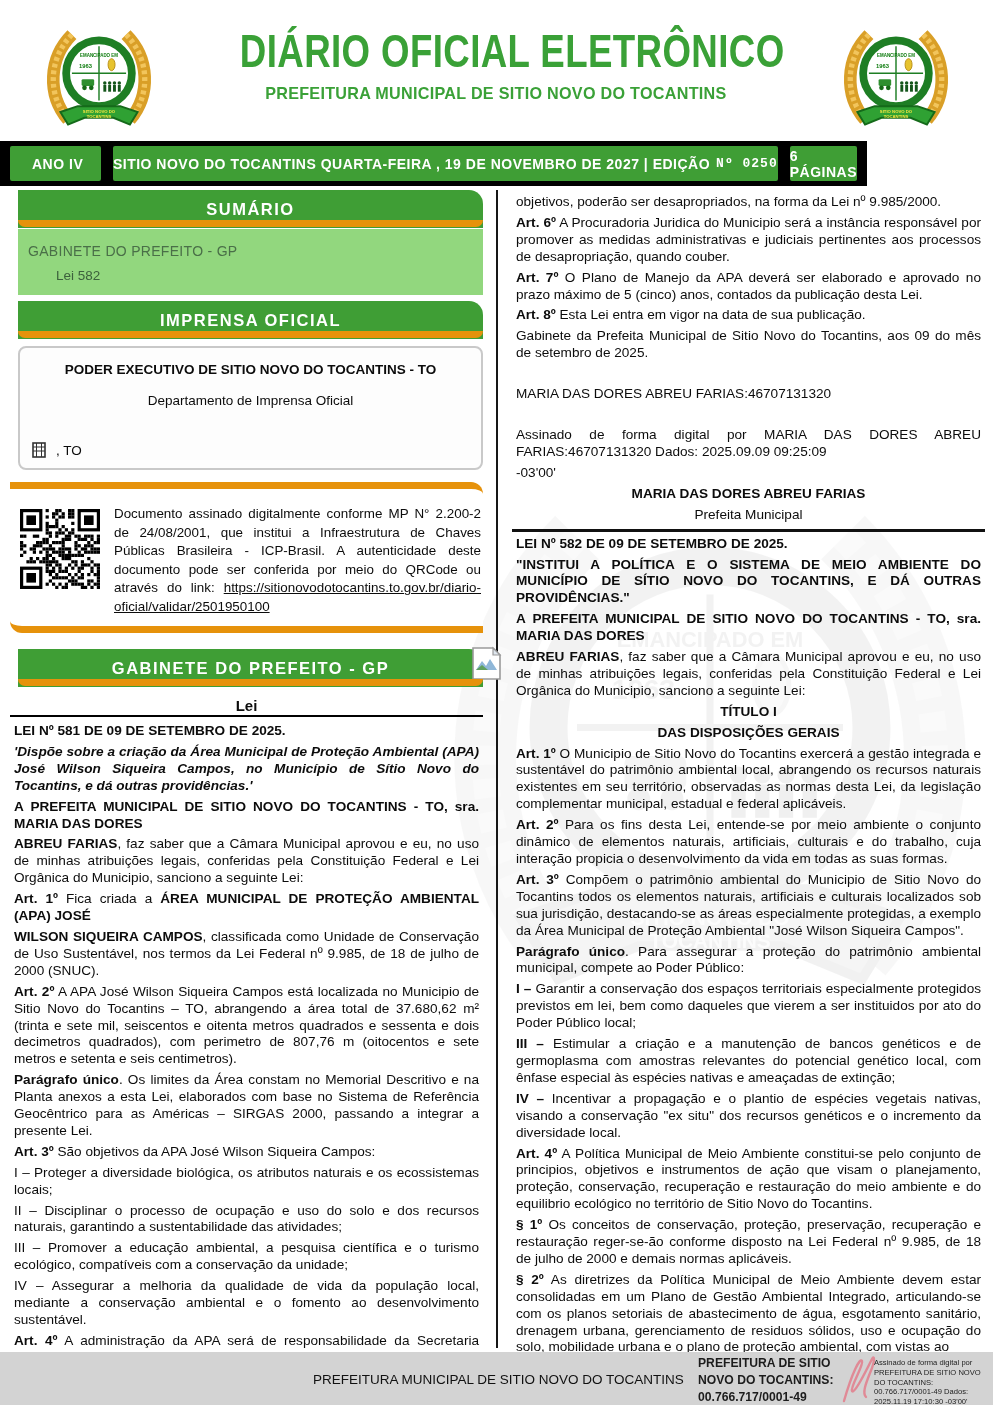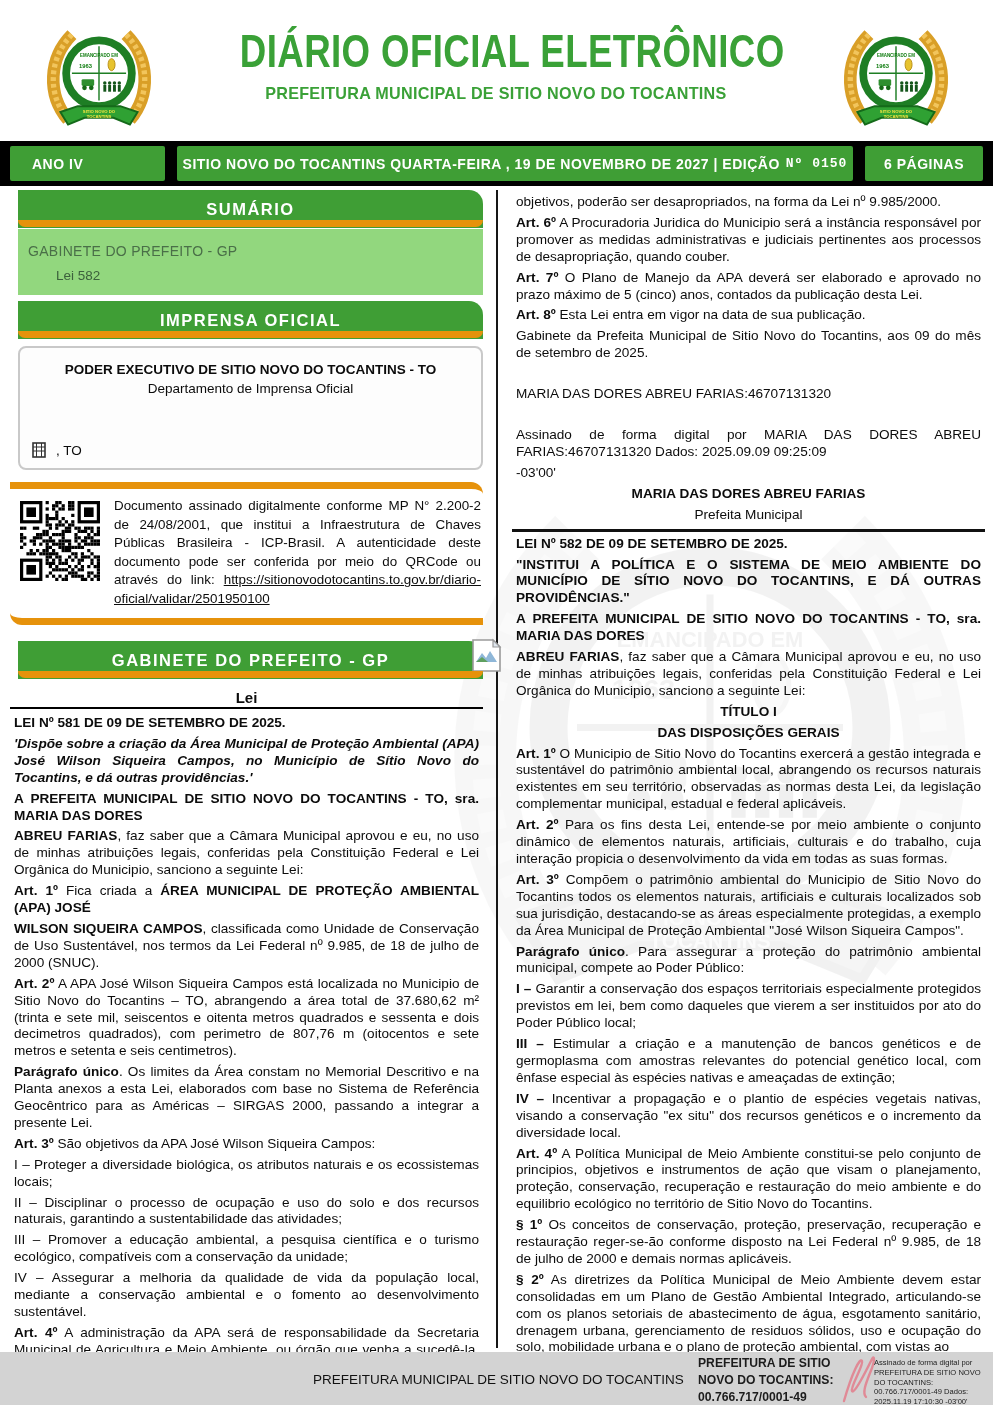--- a/index.html
+++ b/index.html
@@ -16,21 +16,21 @@
   .masthead{position:absolute;left:0;top:0;width:993px;height:141px;background:#fff;}
   .logo{position:absolute;width:122px;height:116px;}
   .logo.left{left:38px;top:25px;}
   .logo.right{right:36px;top:25px;}
   .mast-text{position:absolute;left:163px;right:165px;top:26px;text-align:center;}
   .mast-title{display:inline-block;transform:scaleX(0.78);transform-origin:center;
     font-weight:bold;font-size:47px;line-height:50px;color:var(--green);white-space:nowrap;letter-spacing:0.5px;}
   .mast-sub{display:inline-block;transform:scaleX(0.95);transform-origin:center;
     font-weight:bold;font-size:17px;color:var(--green);white-space:nowrap;margin-top:8px;letter-spacing:0.3px;}
   
-  .topbar{position:absolute;left:0;top:141px;width:993px;height:45px;background:#000;
+  .topbar{position:absolute;left:0;top:141px;width:867px;height:45px;background:#000;
     display:flex;align-items:stretch;}
   .topbar .cell{background:var(--bargreen);margin:5px 0;border-radius:2px;display:flex;
     align-items:center;color:#fff;font-weight:bold;font-size:14px;letter-spacing:0.5px;}
   .cell.ano{width:133px;margin-left:10px;padding-left:22px;}
   .cell.mid{flex:1;margin-left:12px;margin-right:12px;justify-content:center;white-space:nowrap;}
   .cell.pages{width:118px;margin-right:10px;justify-content:center;}
   .mono{font-family:"Liberation Mono", monospace;font-weight:bold;font-size:13px;letter-spacing:1px;margin-left:6px;}
   
   .col-divider{position:absolute;left:496px;top:190px;width:2px;height:1158px;background:#161616;}
   .col{position:absolute;top:190px;width:473px;}
@@ -44,24 +44,24 @@
   .section-head::after{content:"";position:absolute;left:0;top:30px;right:0;height:7px;
     background:var(--orange);border-radius:0 0 14px 14px;}
   
   .summary-box{margin:2px 0 6px 8px;background:var(--ltgreen);padding:14px 14px 12px 10px;}
   .sum-section{font-size:14px;color:#4a6f48;letter-spacing:0.3px;}
   .sum-item{font-size:13.5px;color:#3c613c;margin:9px 0 0 28px;}
   
   .poder-box{margin:8px 0 0 8px;border:2px solid #c9c9c9;border-radius:8px;background:#fdfdfd;
     padding:14px 10px 10px;height:96px;position:relative;}
   .poder-title{text-align:center;font-weight:bold;font-size:13.5px;}
-  .poder-sub{text-align:center;font-size:13.5px;margin-top:4px;}
+  .poder-sub{text-align:center;font-size:13.5px;margin-top:16px;}
   .poder-foot{position:absolute;left:12px;bottom:10px;display:flex;align-items:center;gap:10px;font-size:13.5px;}
   
-  .qr-box{margin-top:12px;position:relative;padding:8px 0 10px 0;display:flex;
+  .qr-box{margin-top:12px;position:relative;padding:16px 0 10px 0;display:flex;
     border-top:7px solid var(--orange);border-bottom:7px solid var(--orange);
     border-radius:0 12px 0 12px;background:#fff;}
   .qr-code{width:80px;height:80px;margin:4px 14px 0 10px;flex:none;}
   .qr-text{flex:1;font-size:13.4px;line-height:18.5px;text-align:justify;padding-right:2px;overflow-wrap:anywhere;}
   .qr-text a{color:var(--ink);text-decoration:underline;}
   .gab-head{margin-top:16px;}
   .broken-img{position:absolute;right:-19px;top:-3px;width:31px;height:35px;}
   
   .lei-head{text-align:center;font-weight:bold;font-size:15px;margin-top:11px;}
   .lei-rule{border-bottom:2.5px solid #000;margin-top:1px;}
@@ -138,21 +138,21 @@
       <div><span class="mast-sub">PREFEITURA MUNICIPAL DE SITIO NOVO DO TOCANTINS</span></div>
     </div>
   </div>
 
   <div class="topbar">
     <div class="cell ano">
         <span>ANO IV</span>
       </div>
     <div class="cell mid">
       <span>SITIO NOVO DO TOCANTINS QUARTA-FEIRA , 19 DE NOVEMBRO DE 2027 | EDIÇÃO</span>
-      <span class="mono">Nº 0150</span>
+      <span class="mono">Nº 0250</span>
     </div>
     <div class="cell pages">
         <span>6 PÁGINAS</span>
       </div>
   </div>
 
   <div class="col-divider"></div>
 
   <div class="col leftcol">
 

